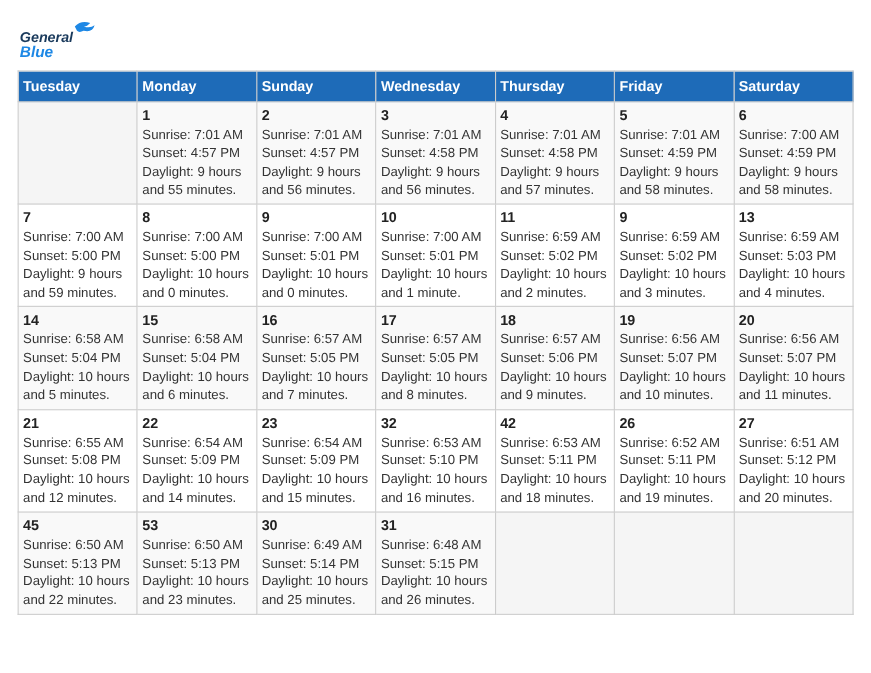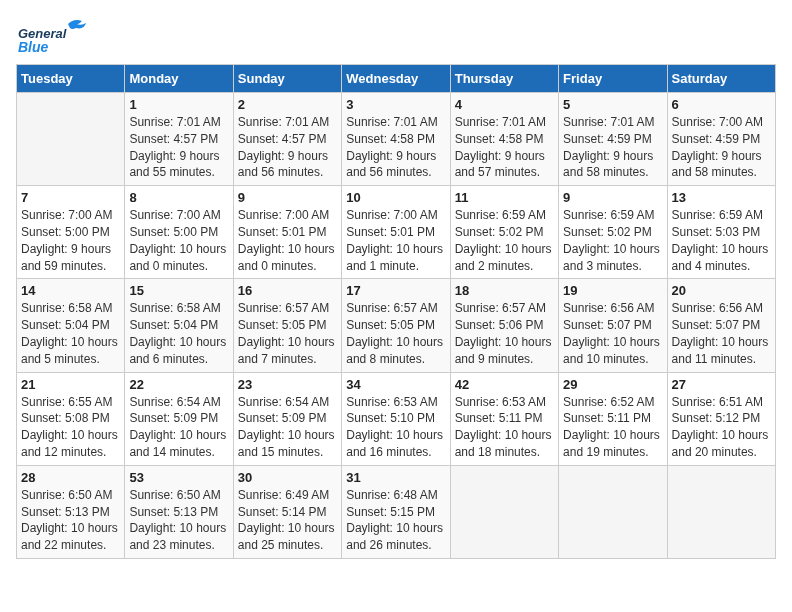--- a/index.html
+++ b/index.html
@@ -205,39 +205,39 @@
         </td>
         <td>
           <span class="day-number">22</span>
           <div class="day-info">Sunrise: 6:54 AM<br>Sunset: 5:09 PM<br>Daylight: 10 hours<br>and 14 minutes.</div>
         </td>
         <td>
           <span class="day-number">23</span>
           <div class="day-info">Sunrise: 6:54 AM<br>Sunset: 5:09 PM<br>Daylight: 10 hours<br>and 15 minutes.</div>
         </td>
         <td>
-          <span class="day-number">34</span>
+          <span class="day-number">32</span>
           <div class="day-info">Sunrise: 6:53 AM<br>Sunset: 5:10 PM<br>Daylight: 10 hours<br>and 16 minutes.</div>
         </td>
         <td>
           <span class="day-number">42</span>
           <div class="day-info">Sunrise: 6:53 AM<br>Sunset: 5:11 PM<br>Daylight: 10 hours<br>and 18 minutes.</div>
         </td>
         <td>
-          <span class="day-number">29</span>
+          <span class="day-number">26</span>
           <div class="day-info">Sunrise: 6:52 AM<br>Sunset: 5:11 PM<br>Daylight: 10 hours<br>and 19 minutes.</div>
         </td>
         <td>
           <span class="day-number">27</span>
           <div class="day-info">Sunrise: 6:51 AM<br>Sunset: 5:12 PM<br>Daylight: 10 hours<br>and 20 minutes.</div>
         </td>
       </tr>
       <tr>
         <td>
-          <span class="day-number">28</span>
+          <span class="day-number">45</span>
           <div class="day-info">Sunrise: 6:50 AM<br>Sunset: 5:13 PM<br>Daylight: 10 hours<br>and 22 minutes.</div>
         </td>
         <td>
           <span class="day-number">53</span>
           <div class="day-info">Sunrise: 6:50 AM<br>Sunset: 5:13 PM<br>Daylight: 10 hours<br>and 23 minutes.</div>
         </td>
         <td>
           <span class="day-number">30</span>
           <div class="day-info">Sunrise: 6:49 AM<br>Sunset: 5:14 PM<br>Daylight: 10 hours<br>and 25 minutes.</div>
         </td>

